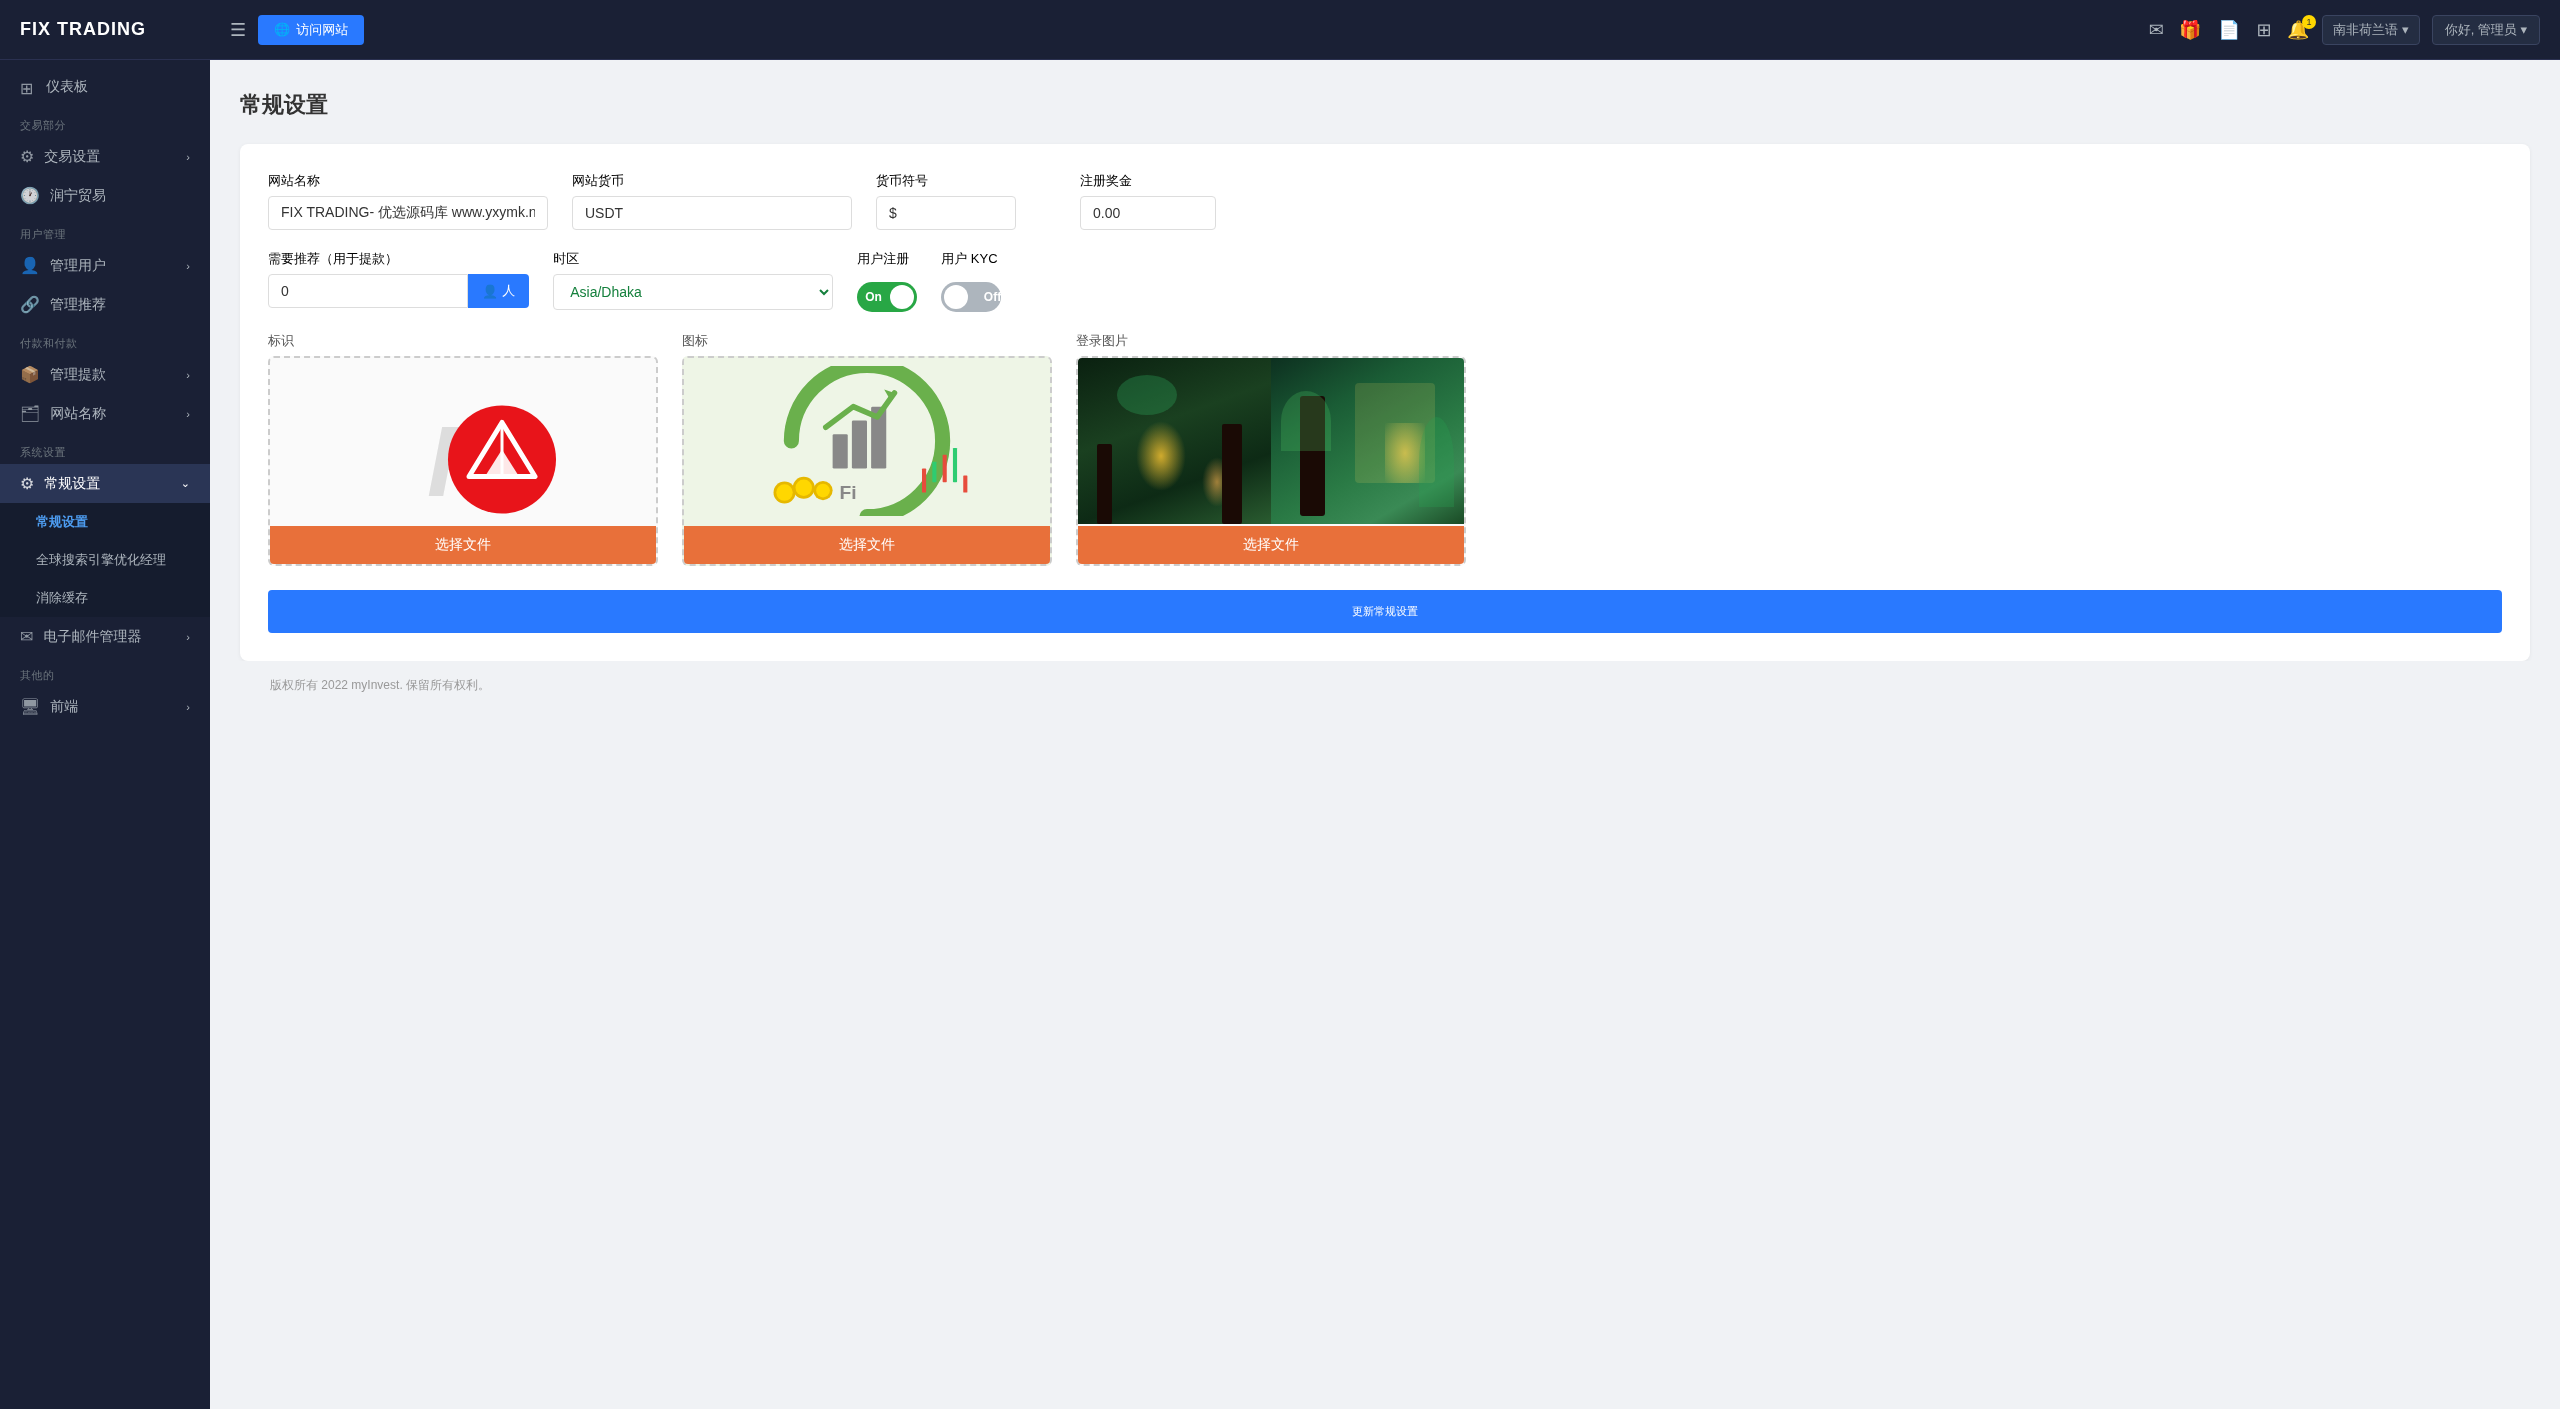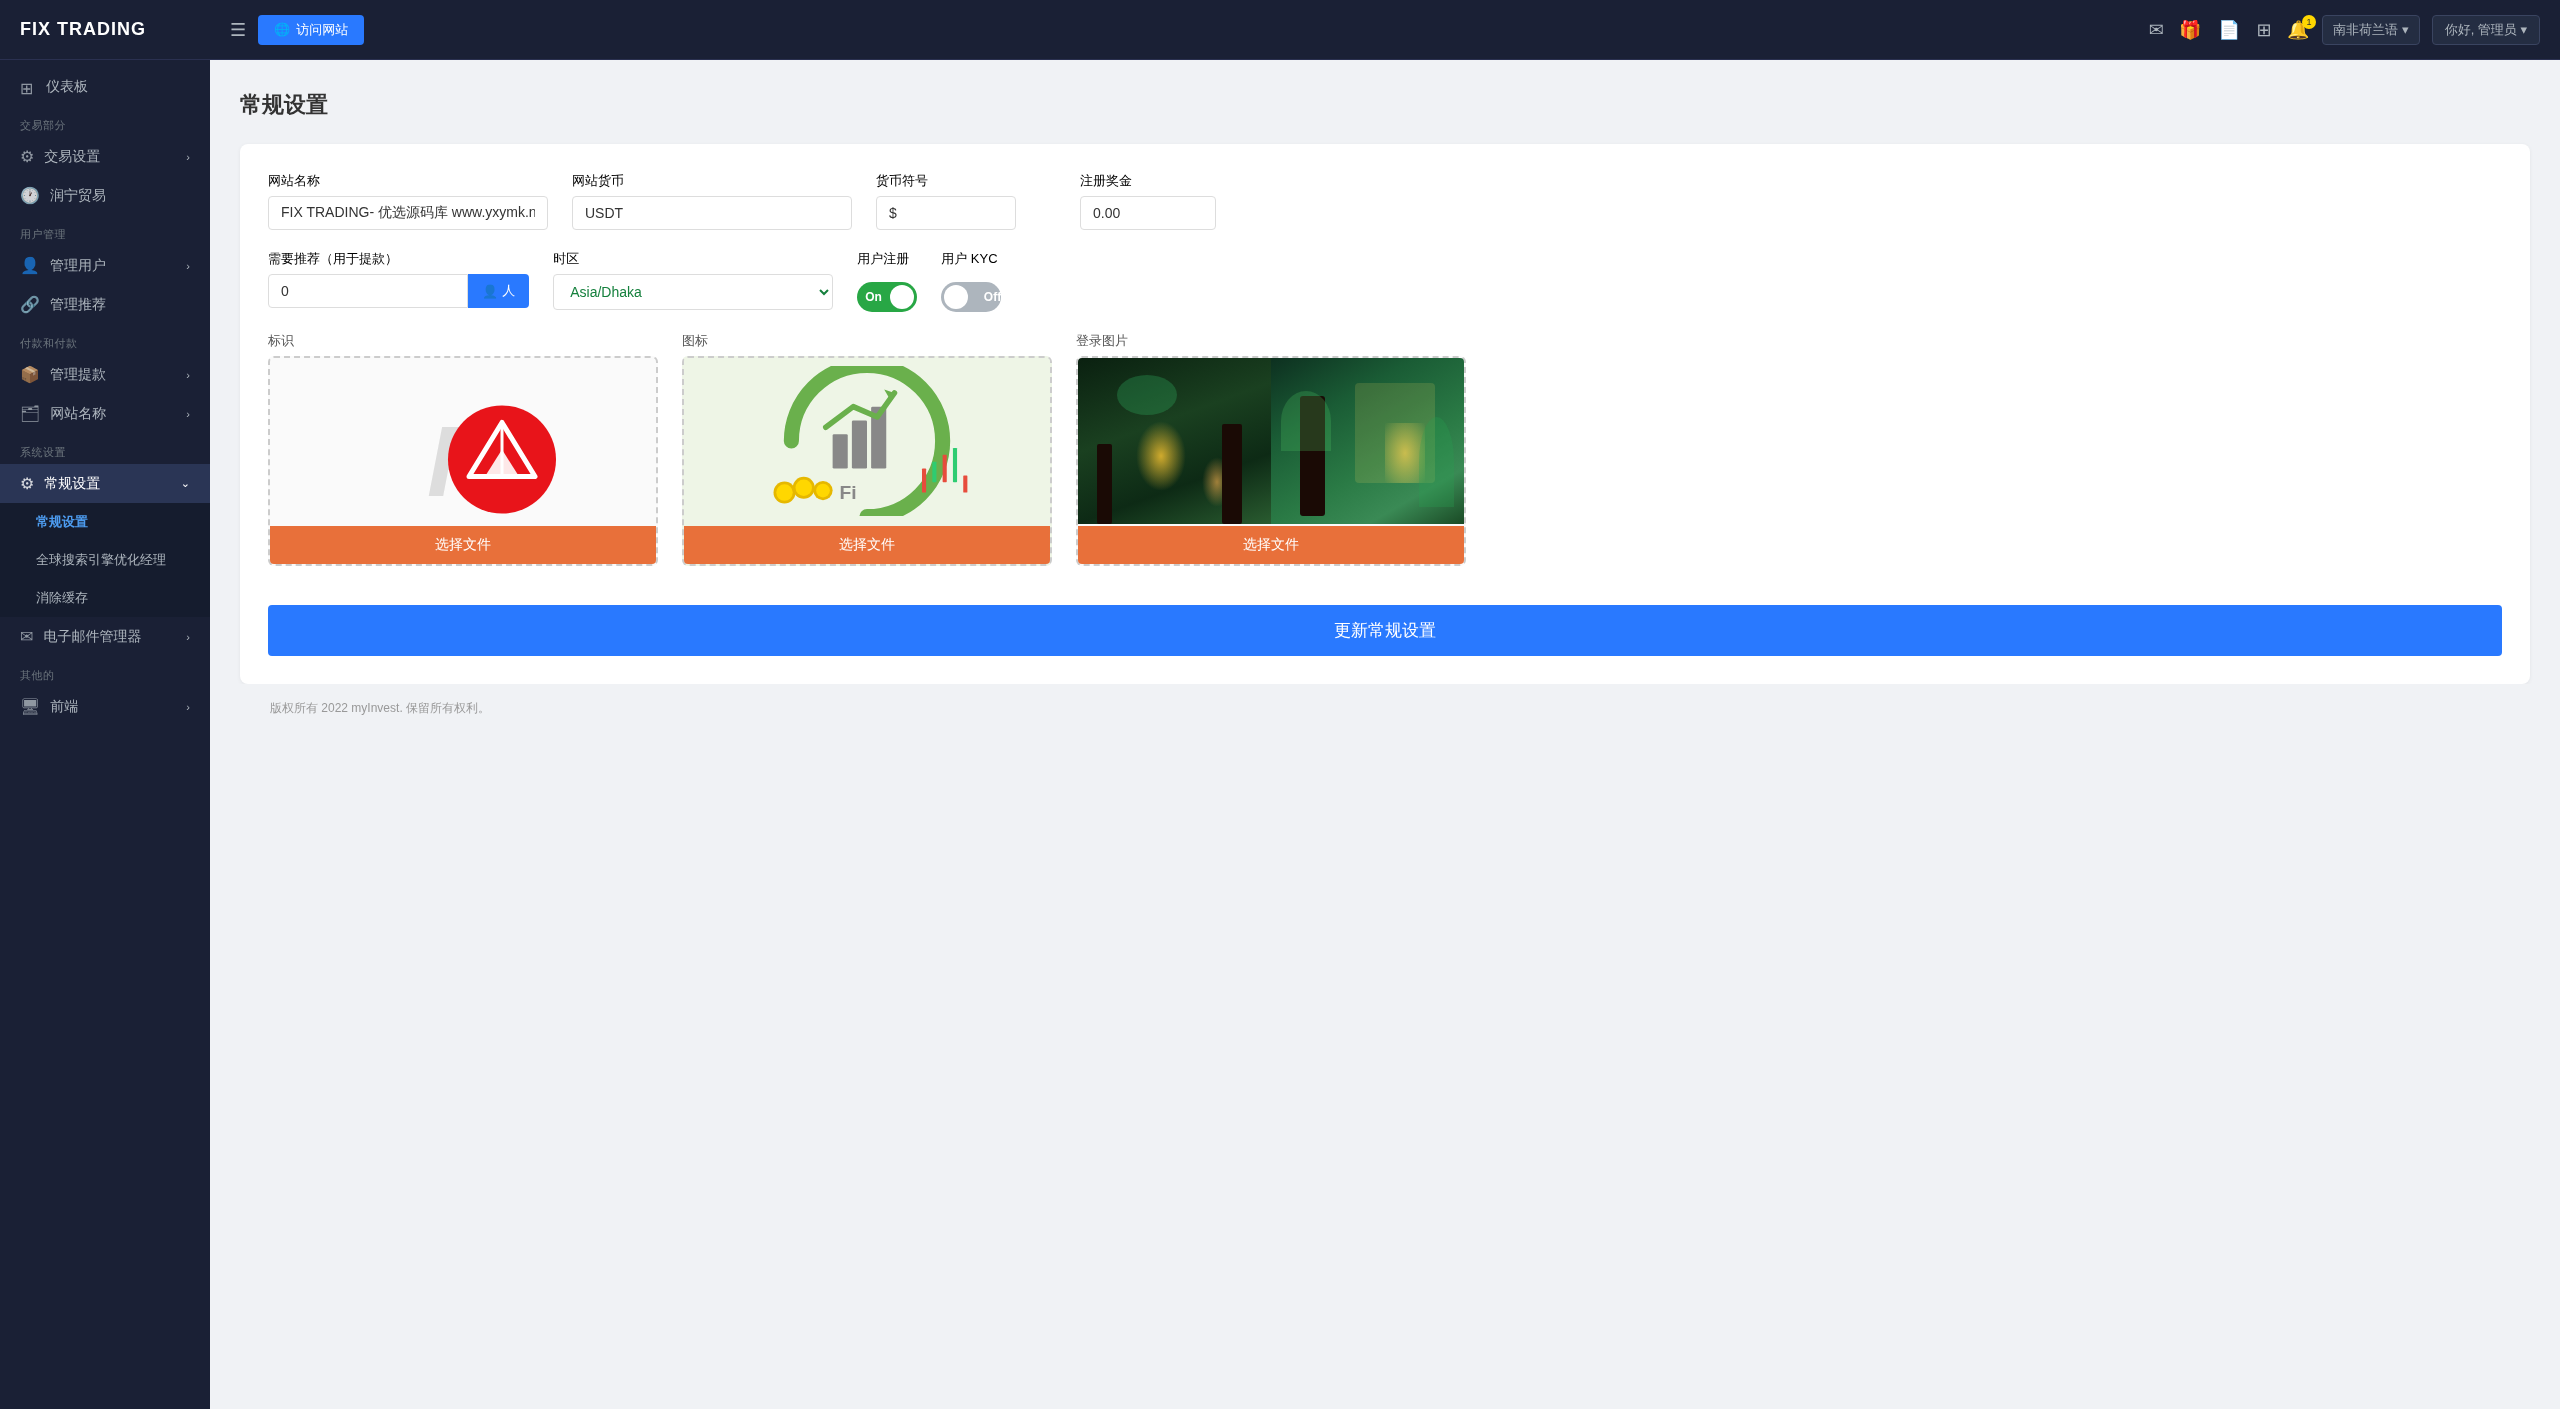--- a/index.html
+++ b/index.html
@@ -245,23 +245,23 @@
     }
 
     
     .update-btn {
       width: 100%;
       background: #2979ff;
       color: #fff;
       border: none;
       border-radius: 4px;
       padding: 14px;
-      font-size: 17px;
-      cursor: pointer;
-      margin-top: 39px;
+      font-size: 11px;
+      cursor: pointer;
+      margin-top: 24px;
       font-family: inherit;
     }
 
     
     .footer {
       padding: 16px 30px;
       color: #999;
       font-size: 12px;
       background: #f0f2f5;
     }

